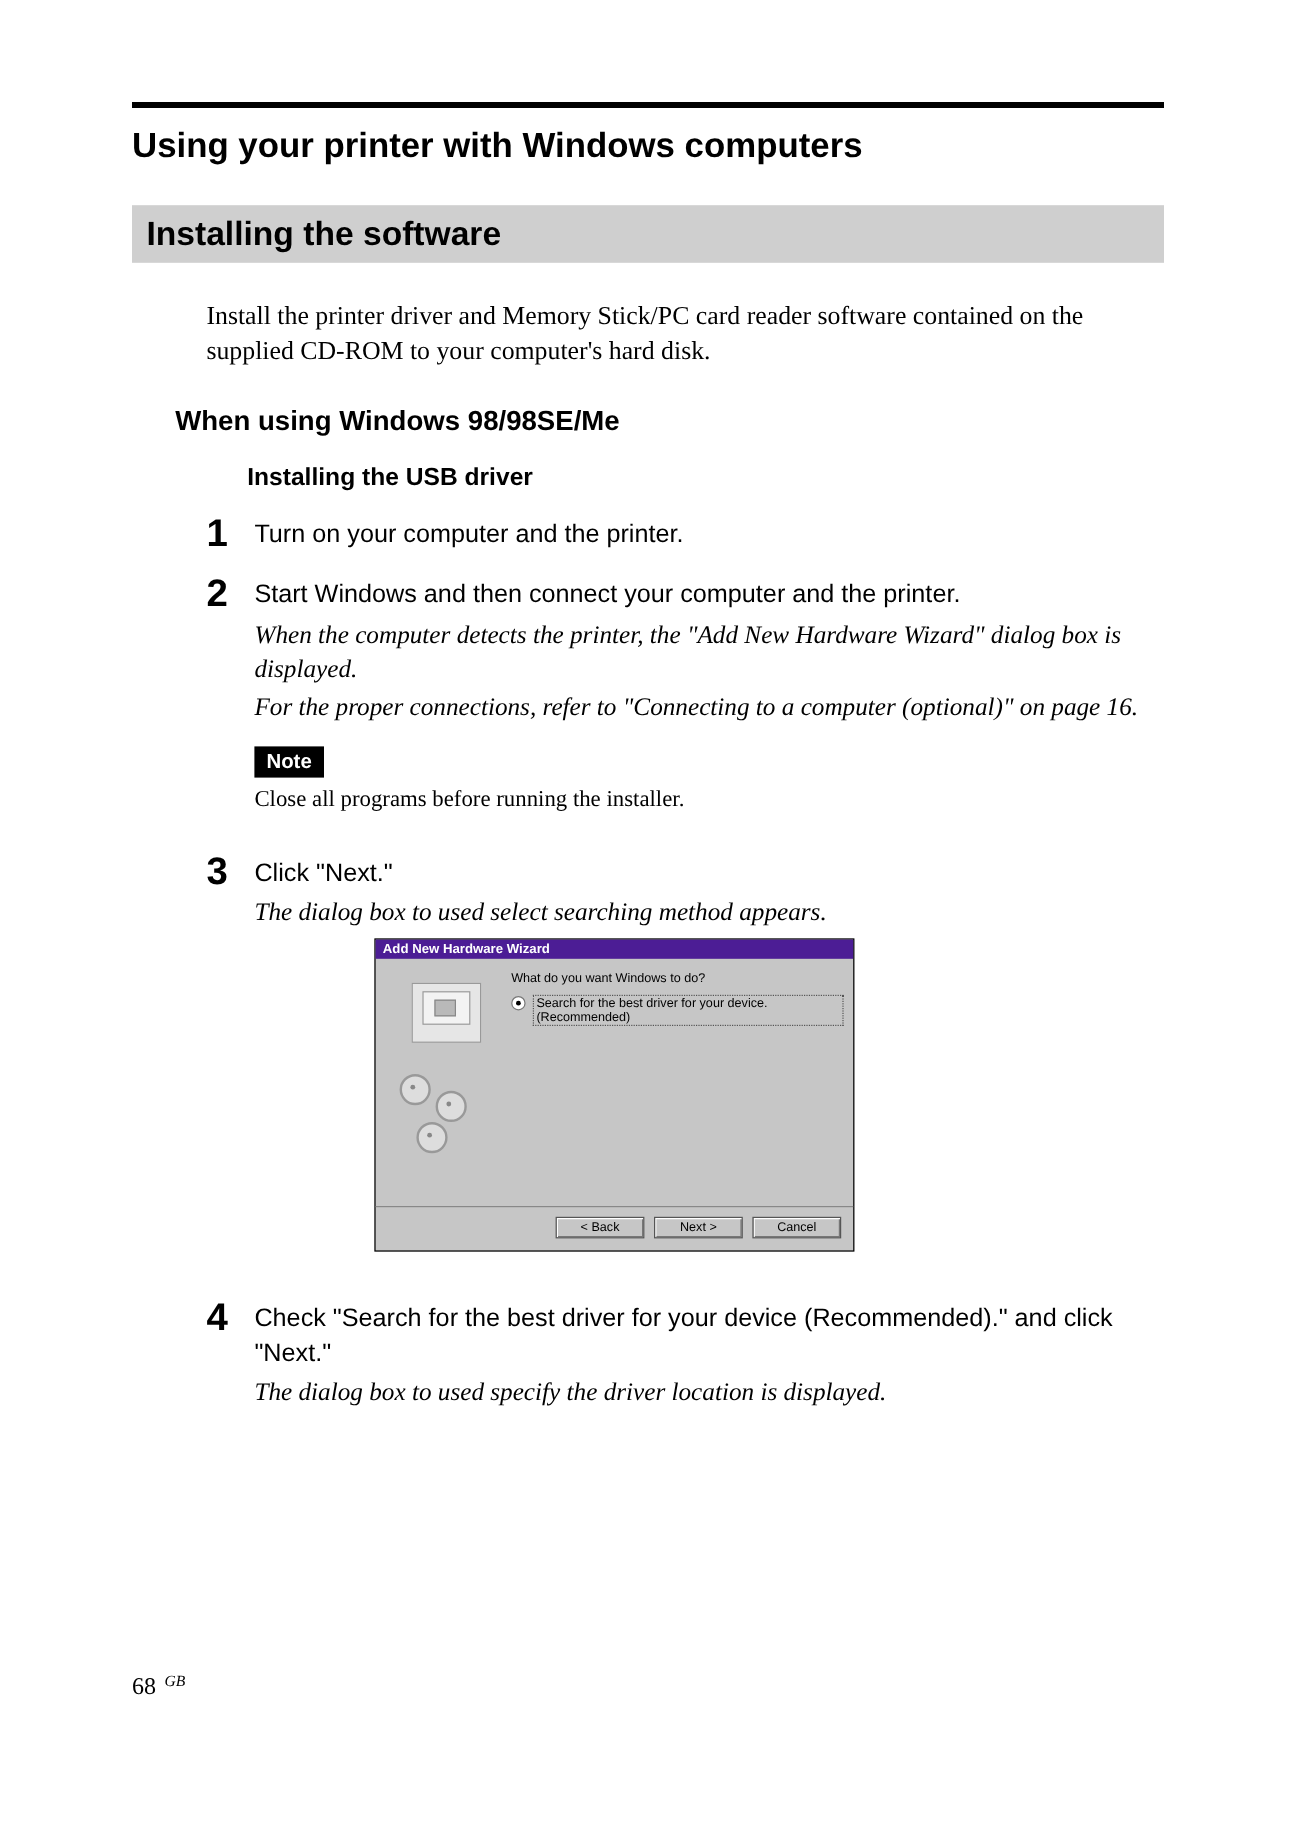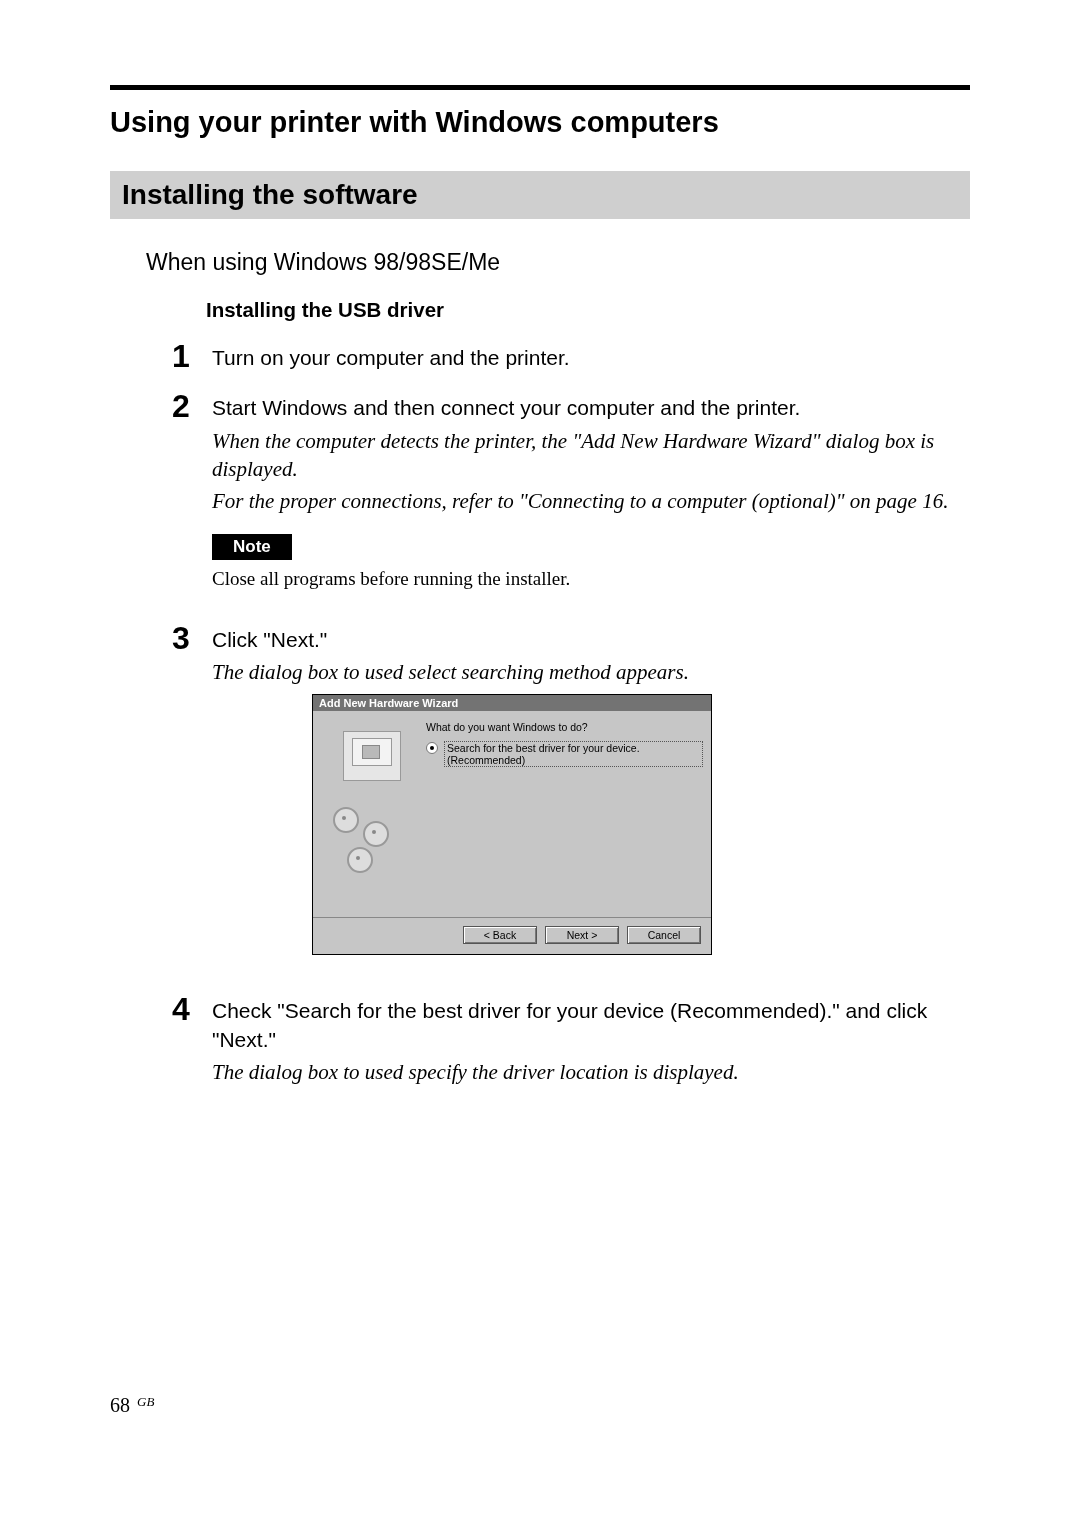--- a/index.html
+++ b/index.html
@@ -7,37 +7,37 @@
     width:1080px;height:1460px;box-sizing:border-box;
     padding:85px 110px 40px 110px;
     font-family:Georgia,"Times New Roman",serif;
     color:#000;position:relative;
   }
   .top-rule{border-top:5px solid #000;margin-bottom:16px;}
   .h1{font-family:Arial,Helvetica,sans-serif;font-weight:700;font-size:29px;margin:0 0 32px 0;}
   .h2-band{background:#cfcfcf;padding:8px 12px;margin:0 0 30px 0;}
   .h2{font-family:Arial,Helvetica,sans-serif;font-weight:700;font-size:28px;margin:0;}
   .body-ind1{margin-left:62px;font-size:21.5px;line-height:1.35;margin-bottom:30px;font-family:"Palatino Linotype",Palatino,Georgia,serif;}
-  .h3{font-family:Arial,Helvetica,sans-serif;font-weight:400;font-size:23px;margin:0 0 22px 36px;}
+  .h3{font-family:Arial,Helvetica,sans-serif;font-weight:700;font-size:23px;margin:0 0 22px 36px;}
   .h4{font-family:Arial,Helvetica,sans-serif;font-weight:700;font-size:20.5px;margin:0 0 18px 96px;}
   .step{display:flex;margin:0 0 14px 62px;}
   .step-num{font-family:Arial,Helvetica,sans-serif;font-weight:900;font-size:32px;line-height:1;min-width:34px;margin-right:6px;}
   .step-body{flex:1;}
   .step-bold{font-family:Arial,Helvetica,sans-serif;font-weight:400;font-size:21px;line-height:1.35;margin:4px 0 4px 0;}
   .step-para{font-family:"Palatino Linotype",Palatino,Georgia,serif;font-size:21px;line-height:1.35;margin:4px 0;font-style:italic;}
-  .note-chip{display:inline-block;background:#000;color:#fff;font-family:Arial,Helvetica,sans-serif;font-weight:700;font-size:17px;padding:3px 21px;margin:14px 0 8px 0;}
+  .note-chip{display:inline-block;background:#000;color:#fff;font-family:Arial,Helvetica,sans-serif;font-weight:700;font-size:17px;padding:3px 10px;margin:14px 0 8px 0;}
   .note-text{font-family:"Palatino Linotype",Palatino,Georgia,serif;font-size:19px;margin:0 0 18px 0;}
 
   
   .wiz{
     width:400px;margin:8px 0 24px 100px;
     font-family:Tahoma,Arial,sans-serif;font-size:10.5px;
     border:1px solid #000;background:#c6c6c6;box-sizing:border-box;
   }
-  .wiz-title{background:#737373;color:#fff;font-weight:700;padding:2px 6px;font-size:11px;}
+  .wiz-title{background:#4c1d95;color:#fff;font-weight:700;padding:2px 6px;font-size:11px;}
   .wiz-body{display:flex;padding:10px 8px 6px 8px;min-height:190px;}
   .wiz-img{width:95px;height:165px;position:relative;margin-right:10px;}
   .wiz-right{flex:1;}
   .wiz-q{margin-bottom:8px;}
   .wiz-opt{display:flex;align-items:flex-start;margin:6px 0;}
   .wiz-radio{width:10px;height:10px;border:1px solid #777;border-radius:50%;margin:1px 6px 0 0;display:flex;align-items:center;justify-content:center;flex:none;background:#fff;}
   .wiz-radio.sel::after{content:"";width:4px;height:4px;background:#000;border-radius:50%;}
   .wiz-opt-text.boxed{border:1px dotted #555;padding:0 2px;}
   .wiz-sep{border-top:1px solid #888;margin:0;}
   .wiz-btnrow{display:flex;justify-content:flex-end;gap:8px;padding:8px 10px 10px 10px;}
@@ -60,20 +60,21 @@
 <div class="page">
 
   <div class="top-rule"></div>
 
   <h1 class="h1">Using your printer with Windows computers</h1>
 
   <div class="h2-band">
     <h2 class="h2">Installing the software</h2>
   </div>
 
+  <p class="body-ind1">Install the printer driver and Memory Stick/PC card reader software contained on the supplied CD-ROM to your computer's hard disk.</p>
 
   <h3 class="h3">When using Windows 98/98SE/Me</h3>
 
   <h4 class="h4">Installing the USB driver</h4>
 
   <div class="step">
     <div class="step-num">1</div>
     <div class="step-body">
       <p class="step-bold">Turn on your computer and the printer.</p>
     </div>

